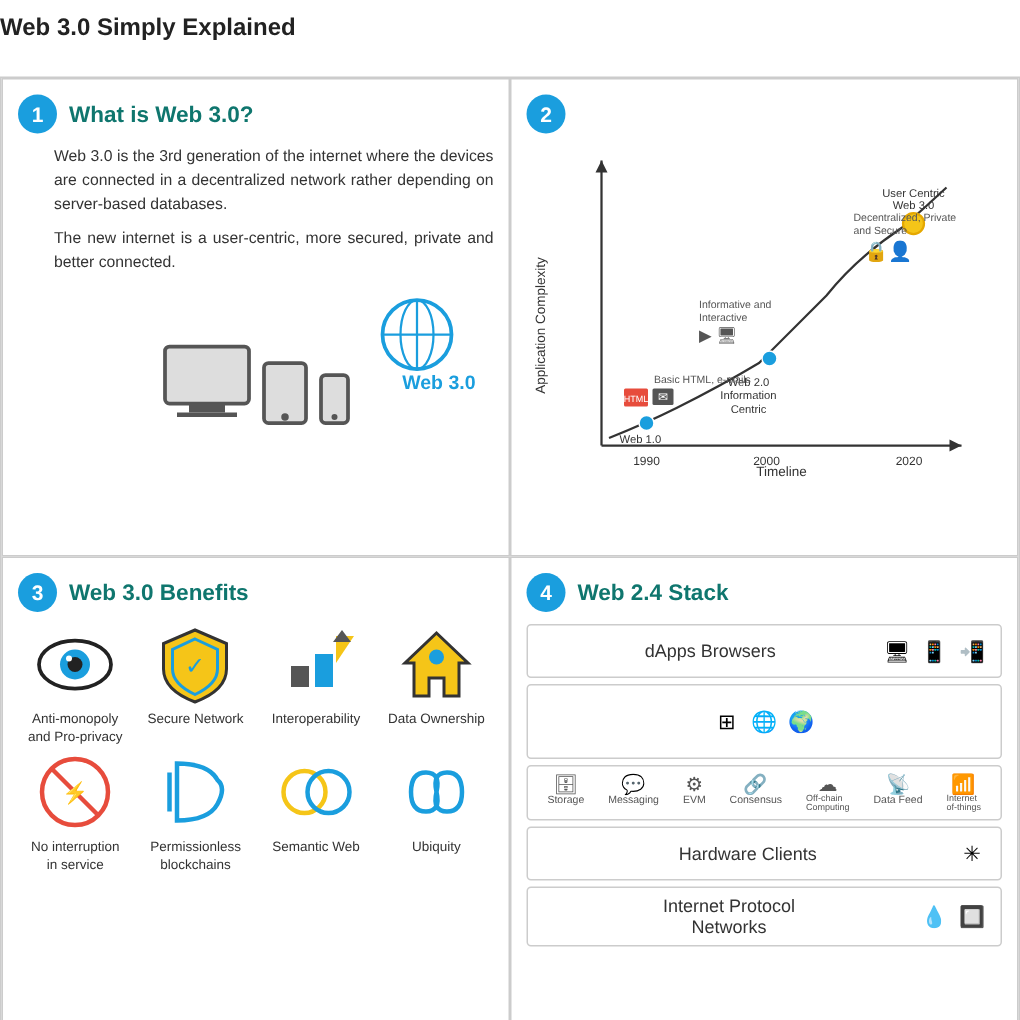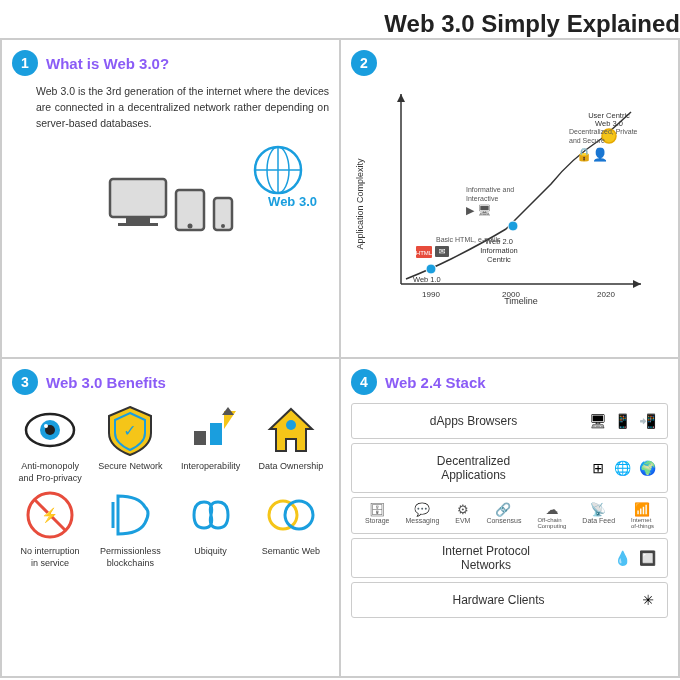--- a/index.html
+++ b/index.html
@@ -4,24 +4,24 @@
   <style>
     * { box-sizing: border-box; margin: 0; padding: 0; }
     body {
       width: 680px;
       height: 680px;
       font-family: Arial, sans-serif;
       background: #fff;
       overflow: hidden;
     }
     .main-title {
-      text-align: right;
-      font-size: 24px;
+      text-align: left;
+      font-size: 16px;
       font-weight: bold;
-      padding: 10px 0 0;
+      padding: 10px 0 23px;
       color: #222;
     }
     .grid {
       display: grid;
       grid-template-columns: 1fr 1fr;
       grid-template-rows: 1fr 1fr;
       width: 680px;
       height: 640px;
       border: 1px solid #ccc;
     }
@@ -46,21 +46,21 @@
       font-size: 14px;
       display: flex;
       align-items: center;
       justify-content: center;
       margin-right: 8px;
       flex-shrink: 0;
     }
     .section-title {
       font-size: 15px;
       font-weight: bold;
-      color: #8b5cf6;
+      color: #0f766e;
     }
 
     
     .q1-text {
       font-size: 10.5px;
       color: #333;
       line-height: 1.5;
       text-align: justify;
       margin-bottom: 8px;
       margin-left: 24px;
@@ -183,20 +183,21 @@
 <div>
   <h1 class="main-title">Web 3.0 Simply Explained</h1>
   <div class="grid">
 
     <div class="quadrant">
       <div class="section-header">
         <div class="section-num">1</div>
         <span class="section-title">What is Web 3.0?</span>
       </div>
       <p class="q1-text">Web 3.0 is the 3rd generation of the internet where the devices are connected in a decentralized network rather depending on server-based databases.</p>
+      <p class="q1-text">The new internet is a user-centric, more secured, private and better connected.</p>
       <div class="q1-img">
 
         <div class="device-group">
 
           <svg width="60" height="55">
             <rect x="2" y="2" width="56" height="38" rx="3" fill="#ddd" stroke="#555" stroke-width="2.5"></rect>
             <rect x="18" y="40" width="24" height="6" fill="#555"></rect>
             <rect x="10" y="46" width="40" height="3" fill="#555"></rect>
           </svg>
 
@@ -340,33 +341,33 @@
             <svg viewBox="0 0 54 54" width="54" height="54">
               <path d="M15,8 L15,46 Q36,46 42,35 Q48,24 42,19 Q36,8 15,8Z" fill="none" stroke="#1a9ede" stroke-width="3"></path>
               <path d="M10,14 L10,40" stroke="#1a9ede" stroke-width="3"></path>
             </svg>
           </div>
           <span class="benefit-label">Permissionless<br>blockchains</span>
         </div>
         <div class="benefit-item">
           <div class="benefit-icon">
             <svg viewBox="0 0 54 54" width="54" height="54">
-              <path d="M10,27 Q10,14 20,14 Q30,14 27,27 Q24,40 34,40 Q44,40 44,27 Q44,14 34,14 Q24,14 27,27 Q30,40 20,40 Q10,40 10,27Z" fill="none" stroke="#1a9ede" stroke-width="3"></path>
-            </svg>
-          </div>
-          <span class="benefit-label">Ubiquity</span>
-        </div>
-        <div class="benefit-item">
-          <div class="benefit-icon">
-            <svg viewBox="0 0 54 54" width="54" height="54">
               <circle cx="19" cy="27" r="14" fill="none" stroke="#f5c518" stroke-width="3"></circle>
               <circle cx="35" cy="27" r="14" fill="none" stroke="#1a9ede" stroke-width="3"></circle>
             </svg>
           </div>
           <span class="benefit-label">Semantic Web</span>
+        </div>
+        <div class="benefit-item">
+          <div class="benefit-icon">
+            <svg viewBox="0 0 54 54" width="54" height="54">
+              <path d="M10,27 Q10,14 20,14 Q30,14 27,27 Q24,40 34,40 Q44,40 44,27 Q44,14 34,14 Q24,14 27,27 Q30,40 20,40 Q10,40 10,27Z" fill="none" stroke="#1a9ede" stroke-width="3"></path>
+            </svg>
+          </div>
+          <span class="benefit-label">Ubiquity</span>
         </div>
       </div>
     </div>
 
     <div class="quadrant">
       <div class="section-header">
         <div class="section-num">4</div>
         <span class="section-title">Web 2.4 Stack</span>
       </div>
       <div class="stack-area">
@@ -374,21 +375,20 @@
         <div class="stack-row">
           <span class="stack-label">dApps Browsers</span>
           <div class="stack-icons">
             <span class="stack-icon-sm">🖥</span>
             <span class="stack-icon-sm">📱</span>
             <span class="stack-icon-sm">📲</span>
           </div>
         </div>
 
         <div class="stack-row stack-row-tall">
-          <span class="stack-label">Decentralized<br>Applications</span>
           <div class="stack-icons">
             <span class="stack-icon-sm">⊞</span>
             <span class="stack-icon-sm">🌐</span>
             <span class="stack-icon-sm">🌍</span>
           </div>
         </div>
 
         <div class="stack-row" style="padding:4px 6px;">
           <div class="stack-sub-icons" style="width:100%;flex-direction:row;display:flex;justify-content:space-around;align-items:flex-start;">
             <div class="stack-sub-item">
@@ -412,34 +412,34 @@
               <span style="font-size:6px;">Off-chain<br>Computing</span>
             </div>
             <div class="stack-sub-item">
               <span class="icon">📡</span>
               <span>Data Feed</span>
             </div>
             <div class="stack-sub-item">
               <span class="icon">📶</span>
               <span style="font-size:6px;">Internet<br>of-things</span>
             </div>
+          </div>
+        </div>
+
+        <div class="stack-row">
+          <span class="stack-label">Hardware Clients</span>
+          <div class="stack-icons">
+            <span class="stack-icon-sm">✳</span>
           </div>
         </div>
 
         <div class="stack-row">
           <span class="stack-label">Internet Protocol<br>Networks</span>
           <div class="stack-icons">
             <span class="stack-icon-sm">💧</span>
             <span class="stack-icon-sm">🔲</span>
           </div>
         </div>
-
-        <div class="stack-row">
-          <span class="stack-label">Hardware Clients</span>
-          <div class="stack-icons">
-            <span class="stack-icon-sm">✳</span>
-          </div>
-        </div>
       </div>
     </div>
 
   </div>
 </div>
 
 </body></html>

